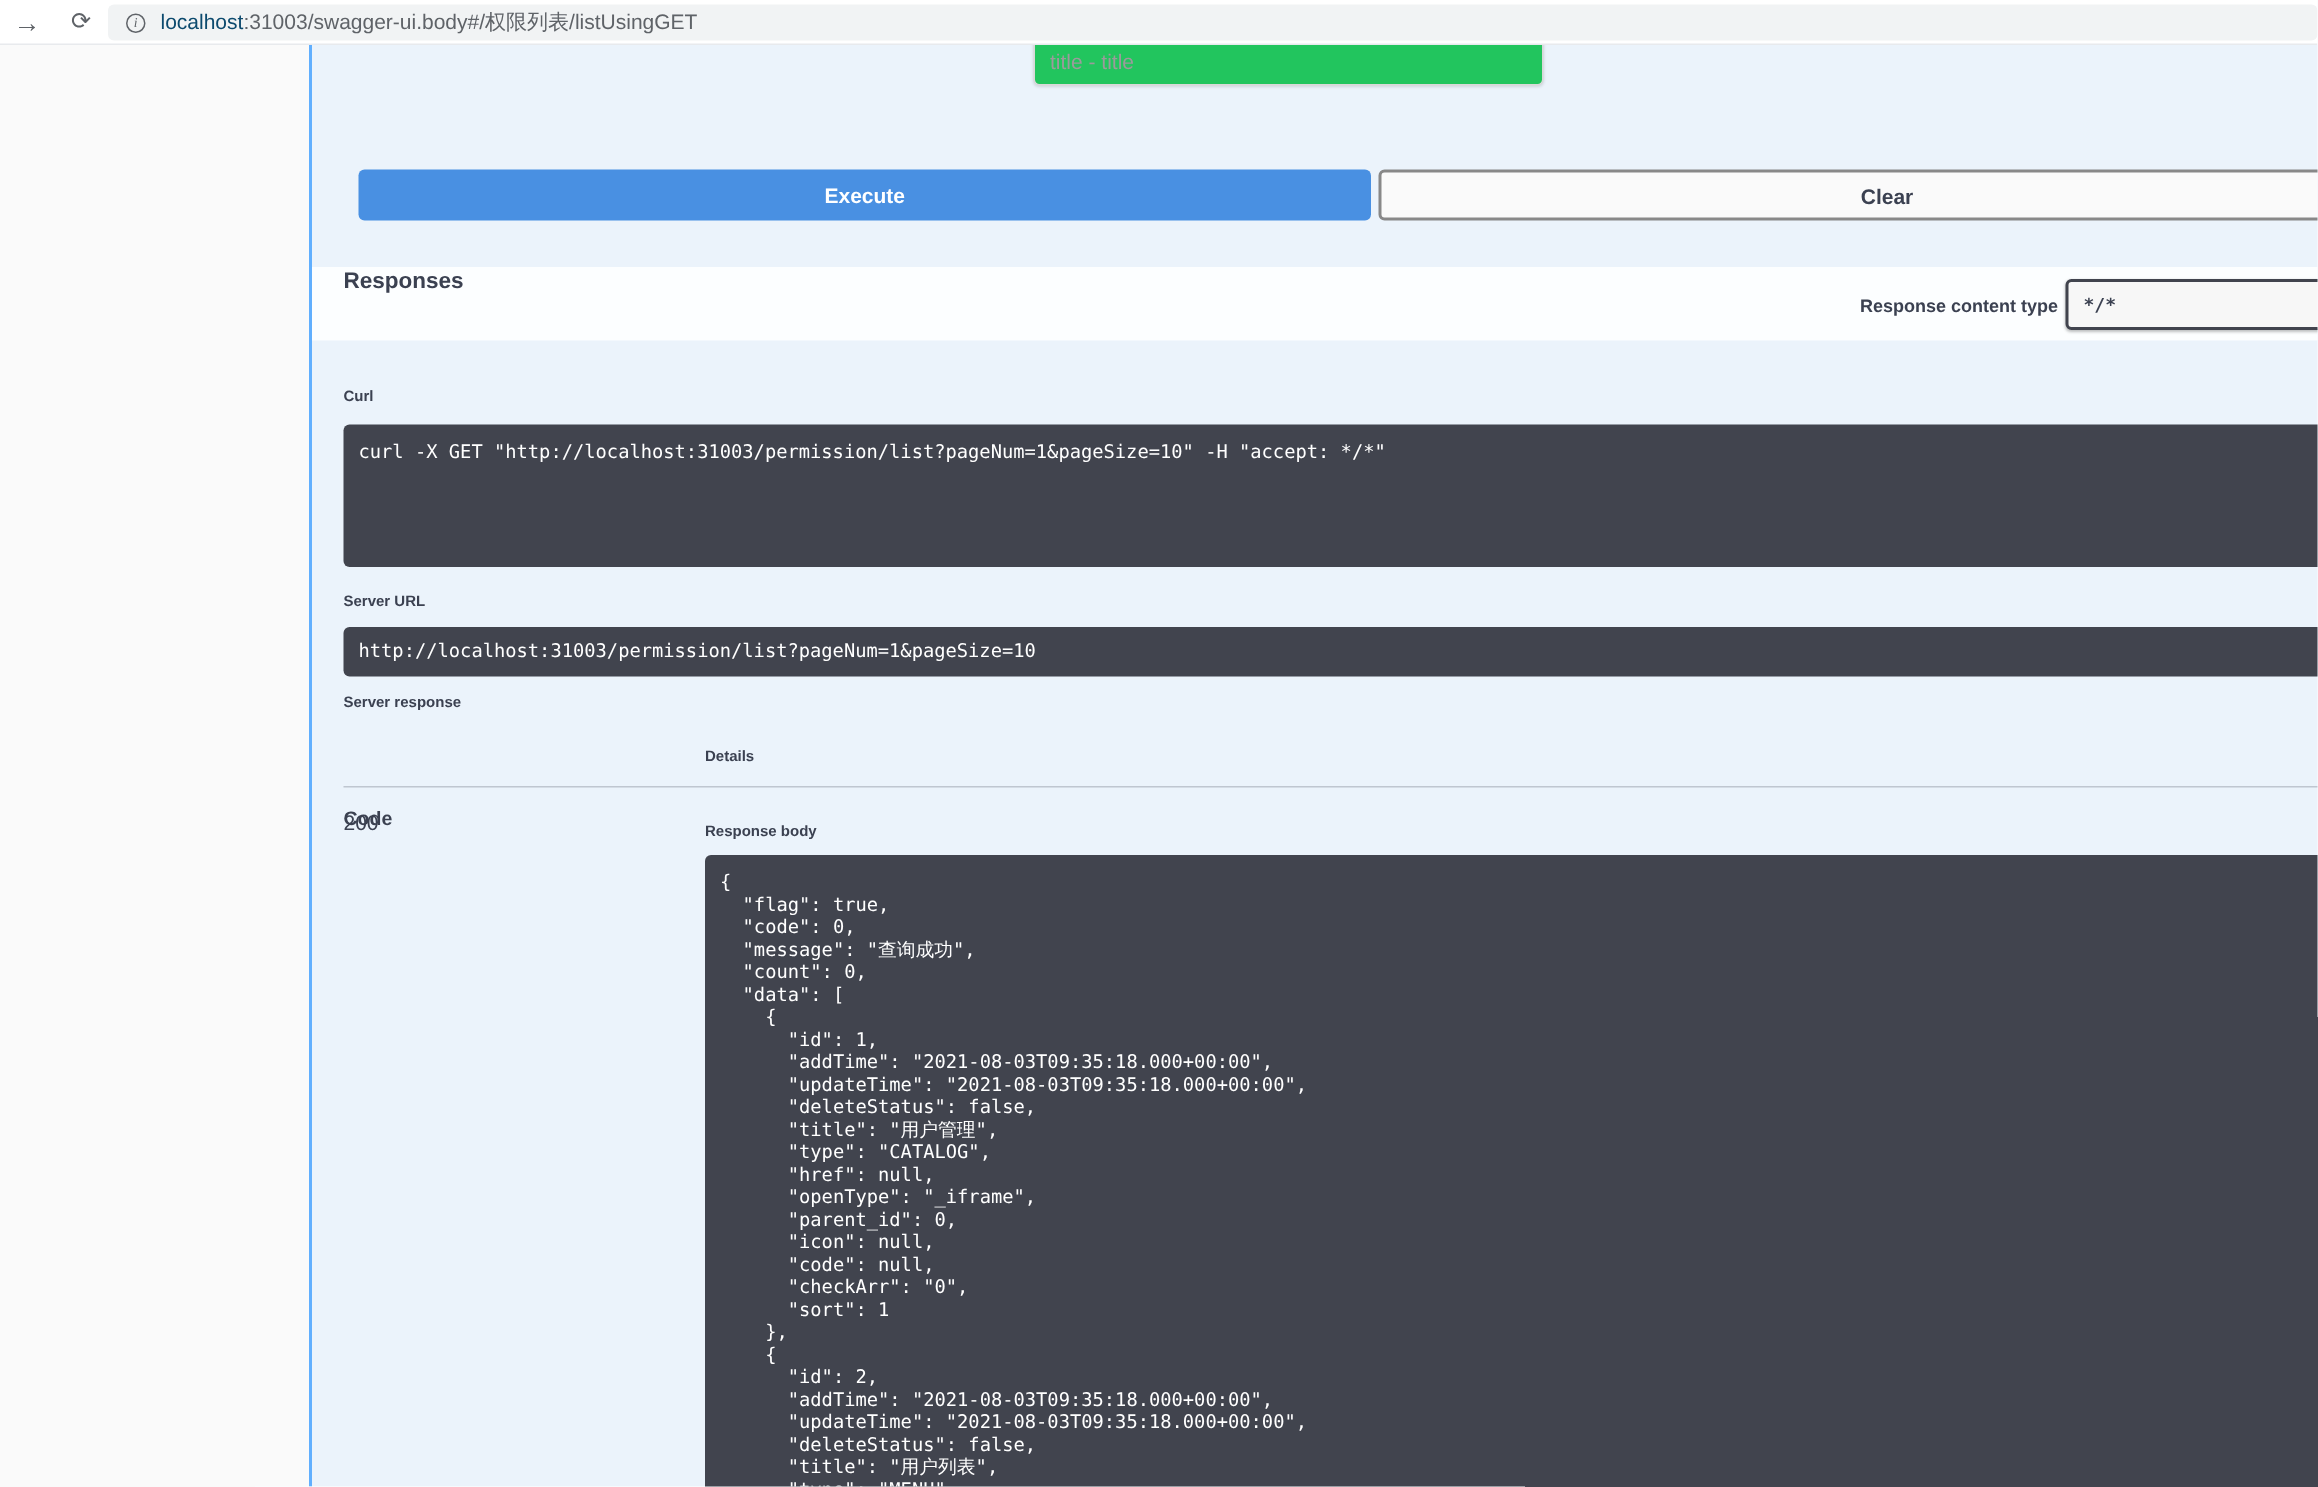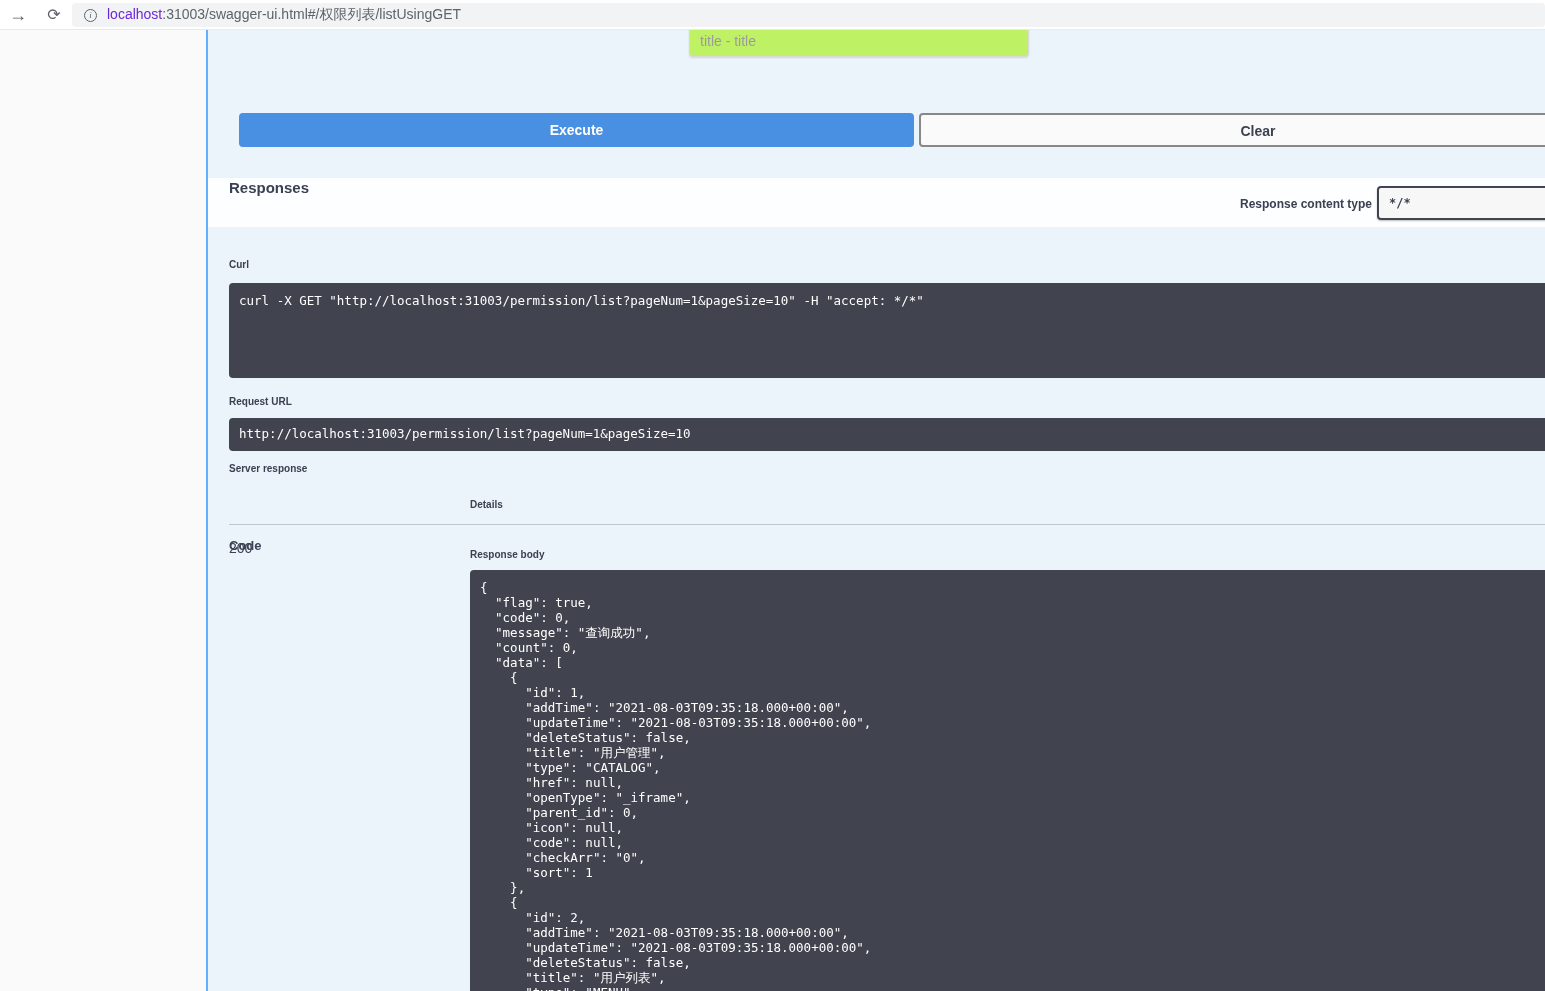--- a/index.html
+++ b/index.html
@@ -12,29 +12,29 @@
   .nav-icon { position:absolute; top:3px; width:24px; height:24px; color:#5f6368;
               font-size:18px; line-height:24px; text-align:center; cursor:pointer; }
   .nav-fwd { left:6px; }
   .nav-reload { left:42px; font-size:16px; }
   .omnibox { position:absolute; left:72px; top:3px; width:1473px; height:24px;
              background:#f1f3f4; border-radius:4px; display:flex; align-items:center; }
   .info-icon { width:13px; height:13px; border:1.4px solid #5f6368; border-radius:50%;
                color:#5f6368; font-size:9px; line-height:11px; text-align:center;
                margin-left:12px; font-family:"Liberation Serif", serif; font-style:italic; }
   .url { margin-left:10px; font-size:14px; color:#5f6368; white-space:nowrap; }
-  .url .host { color:#6d28d9; }
+  .url .host { color:#0c4a6e; }
 
   
   .gutter { position:absolute; left:0; top:30px; width:206px; height:961px; background:#fafafa; }
   .opblock { position:absolute; left:206px; top:30px; width:1440px; height:961px;
              background:#ebf3fb; border-left:2px solid #61affe; }
 
   .param-input { position:absolute; left:481px; top:-6px; width:340px; height:33px;
-                 border:1px solid #d9d9d9; border-radius:4px; background:#bef264;
+                 border:1px solid #d9d9d9; border-radius:4px; background:#22c55e;
                  box-shadow:0 1px 2px rgba(0,0,0,.12); padding:0 10px; font-size:14px;
                  color:#3b4151; outline:none; }
   .param-input::placeholder { color:#9b9b9b; }
 
   .btn { position:absolute; top:83px; height:34px; border-radius:4px; font-weight:bold;
          font-size:14px; line-height:32px; cursor:pointer; }
   .btn-execute { left:31px; width:675px; background:#4990e2; color:#fff; border:none; line-height:34px; }
   .btn-clear { left:711px; width:678px; background:#fafafa; color:#3b4151; border:2px solid #888; }
 
   .responses-header { position:absolute; left:0; top:148px; width:1440px; height:49px;
@@ -67,21 +67,21 @@
   .status-code { position:absolute; left:21px; top:510px; font-size:14px; color:#3b4151; }
 </style>
 </head>
 <body>
 
 <div class="chrome">
   <div class="nav-icon nav-fwd">→</div>
   <div class="nav-icon nav-reload">⟳</div>
   <div class="omnibox">
     <div class="info-icon">i</div>
-    <div class="url"><span class="host">localhost</span><span>:31003/swagger-ui.html#/权限列表/listUsingGET</span></div>
+    <div class="url"><span class="host">localhost</span><span>:31003/swagger-ui.body#/权限列表/listUsingGET</span></div>
   </div>
 </div>
 
 <div class="gutter"></div>
 
 <div class="opblock">
 
   <input class="param-input" type="text" placeholder="title - title" style="">
 
   <button class="btn btn-execute">Execute</button>
@@ -89,21 +89,21 @@
 
   <div class="responses-header">
     <div class="responses-title">Responses</div>
     <div class="rct-label">Response content type</div>
     <div class="rct-select">*/*</div>
   </div>
 
   <div class="sec-label lbl-curl">Curl</div>
   <div class="codeblock curl-block">curl -X GET "http://localhost:31003/permission/list?pageNum=1&amp;pageSize=10" -H "accept: */*"</div>
 
-  <div class="sec-label lbl-requrl">Request URL</div>
+  <div class="sec-label lbl-requrl">Server URL</div>
   <div class="codeblock requrl-block">http://localhost:31003/permission/list?pageNum=1&amp;pageSize=10</div>
 
   <div class="sec-label lbl-servresp">Server response</div>
 
   <div class="code-hdr">Code</div>
   <div class="sec-label lbl-details">Details</div>
   <div class="code-hr"></div>
 
   <div class="status-code">200</div>
   <div class="sec-label lbl-respbody">Response body</div>

